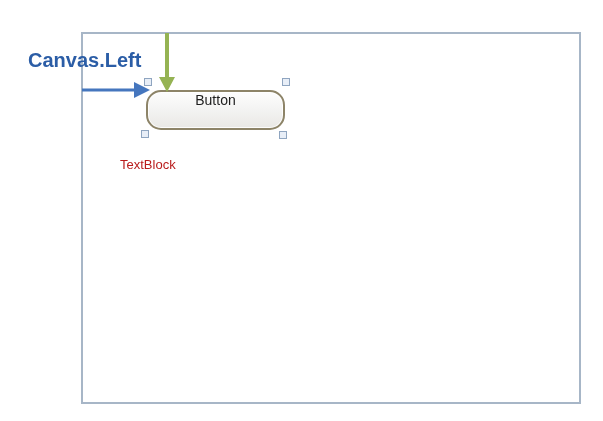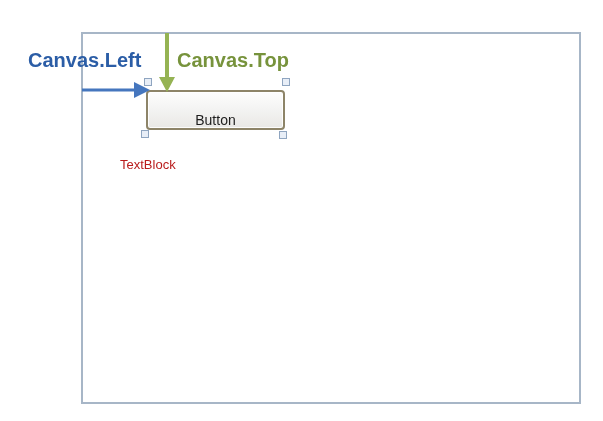--- a/index.html
+++ b/index.html
@@ -62,25 +62,25 @@
   .green-fill  { fill:   var(--top-arrow, #95b353); }
   
   .button-shape {
     position: absolute;
     left: 146px;
     top: 90px;
     width: 139px;
     height: 40px;
     box-sizing: border-box;
     border: 2px solid var(--button-border, #8d8468);
-    border-radius: 4px;
+    border-radius: 15px;
     background: linear-gradient(180deg, #fdfdfd 0%, #f4f4f3 45%, #e9e8e5 100%);
     box-shadow: inset 0 0 0 1px rgba(255,255,255,0.85);
     display: flex;
-    align-items: flex-end;
+    align-items: flex-start;
     justify-content: center;
     z-index: 2;
   }
   .button-shape span {
     font-size: 14px;
     color: #1d1d1d;
   }
   
   .handle {
     position: absolute;
@@ -119,21 +119,20 @@
       <polygon class="blue-fill" points="150,90 134,82 134,98"></polygon>
     </g>
     <g>
       <line class="green-stroke" x1="167" y1="33" x2="167" y2="79" stroke-width="4"></line>
       <polygon class="green-fill" points="167,92 159,77 175,77"></polygon>
     </g>
   </svg>
 
   <div class="label label-left">Canvas.Left</div>
 
-  <div class="label label-top">Canvas.Top</div>
 
   <div class="button-shape">
     <span>Button</span>
   </div>
 
   <div class="handle tl"></div>
   <div class="handle tr"></div>
   <div class="handle bl"></div>
   <div class="handle br"></div>
 

